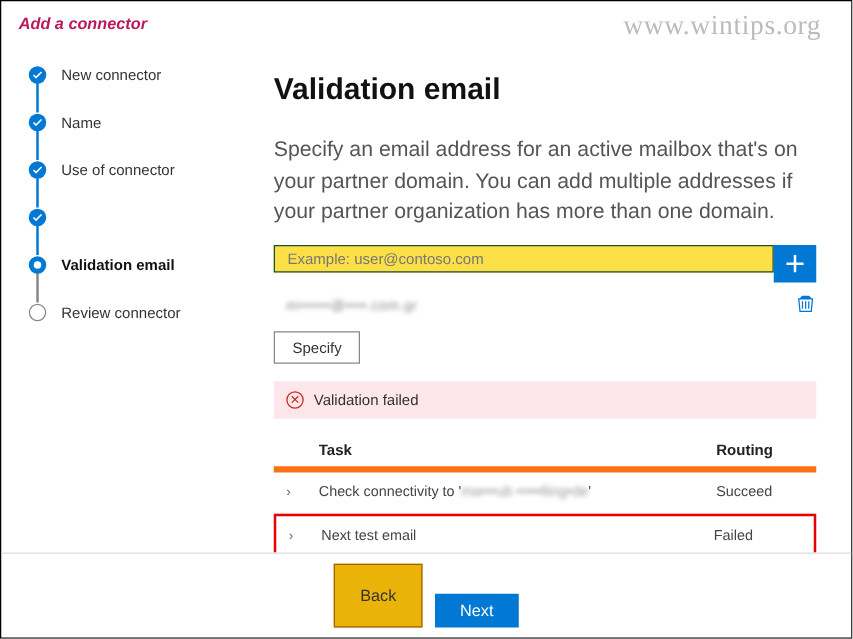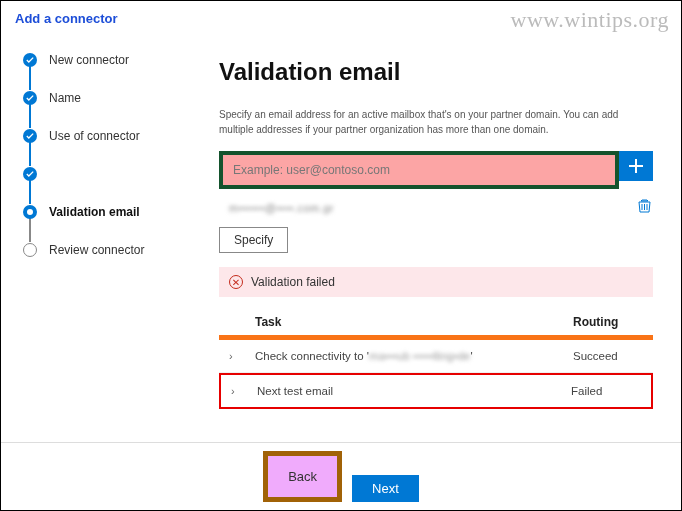--- a/index.html
+++ b/index.html
@@ -2,26 +2,26 @@
 <html><head>
 <meta charset="utf-8">
 <style>
   * { box-sizing: border-box; margin: 0; padding: 0; }
   html, body { width: 682px; height: 511px; font-family: "Segoe UI", Arial, sans-serif; background: #fff; }
   .outer {
     width: 682px; height: 511px; border: 1px solid #000; position: relative; background: #fff;
     display: flex; flex-direction: column;
   }
   .watermark {
-    position: absolute; top: 6px; right: 12px; font-size: 22px; color: #bbb;
+    position: absolute; top: 6px; right: 24px; font-size: 22px; color: #bbb;
     font-family: Georgia, 'Times New Roman', serif; font-weight: 400; letter-spacing: 0.5px;
     pointer-events: none; z-index: 50;
   }
   .header {
-    padding: 10px 14px 8px 14px; font-size: 13px; font-weight: 600; color: #1d4ed8;
+    padding: 10px 14px 8px 14px; font-size: 13px; font-weight: 600; color: #be185d; font-style: italic;
   }
   .body {
     flex: 1; display: flex; overflow: hidden;
   }
   .sidebar {
     width: 200px; padding: 18px 10px 10px 22px; position: relative;
   }
   .steps { position: relative; }
   .step {
     display: flex; align-items: center; font-size: 12px; color: #333;
@@ -38,26 +38,26 @@
   .dot.done { background: #0078d4; }
   .dot.done svg { width: 8px; height: 8px; }
   .dot.current { border: 4px solid #0078d4; background: #fff; width: 14px; height: 14px; }
   .dot.pending { border: 1px solid #888; background: #fff; }
   .step.current-step .label { font-weight: 600; color: #111; }
 
   .main {
     flex: 1; padding: 24px 28px 10px 18px; overflow: hidden;
   }
   .main h1 { font-size: 24px; font-weight: 600; color: #111; margin-bottom: 22px; }
-  .desc { font-size: 10px; color: #555; line-height: 1.45; margin-bottom: 14px; }
+  .desc { font-size: 17px; color: #555; line-height: 1.45; margin-bottom: 14px; }
 
   .email-row { display: flex; margin-bottom: 8px; }
   .email-input {
-    flex: 1; border: 4px solid #14532d; height: 38px; padding: 0 10px; font-size: 12px;
-    color: #666; background: #fca5a5;
+    flex: 1; border: 1px solid #14532d; height: 22px; padding: 0 10px; font-size: 12px;
+    color: #666; background: #fde047;
   }
   .email-input::placeholder { color: #777; }
   .add-btn {
     width: 34px; height: 30px; background: #0078d4; color: #fff; display: flex;
     align-items: center; justify-content: center; cursor: pointer;
   }
   .added-row {
     display: flex; align-items: center; justify-content: space-between; padding: 2px 2px 10px 10px;
   }
   .added-email {
@@ -96,21 +96,21 @@
   .trow .status { width: 70px; }
   .highlight-row { border: 2.5px solid #e60000; }
   .highlight-row .trow { border-bottom: none; }
 
   .footer {
     border-top: 1px solid #ddd; padding: 8px 0; display: flex; justify-content: center; gap: 10px;
   }
   .btn {
     font-size: 13px; padding: 6px 20px; cursor: pointer; border: none;
   }
-  .btn-back { background: #f0abfc; border: 5px solid #a16207; color: #333; }
+  .btn-back { background: #eab308; border: 1px solid #a16207; color: #333; }
   .btn-next { background: #0078d4; color: #fff; margin-top: 24px; }
 </style>
 </head>
 <body>
 
 <div class="outer">
   <div class="watermark">www.wintips.org</div>
 
   <div class="header">
     <span>Add a connector</span>

